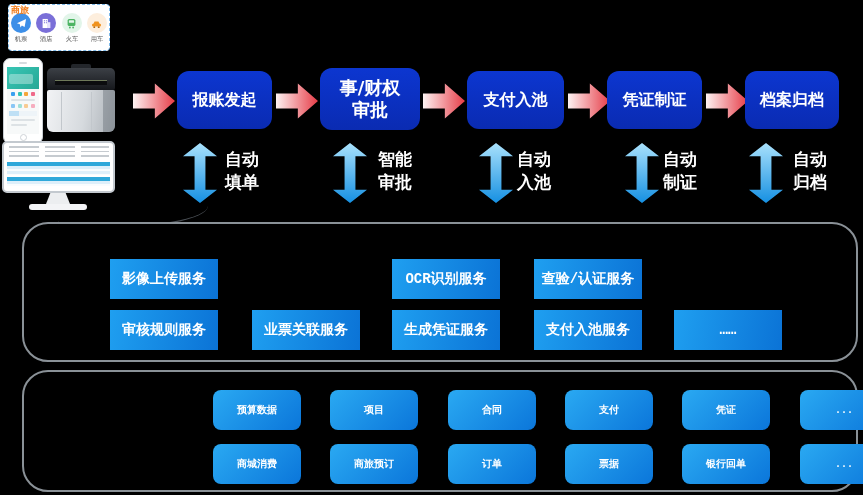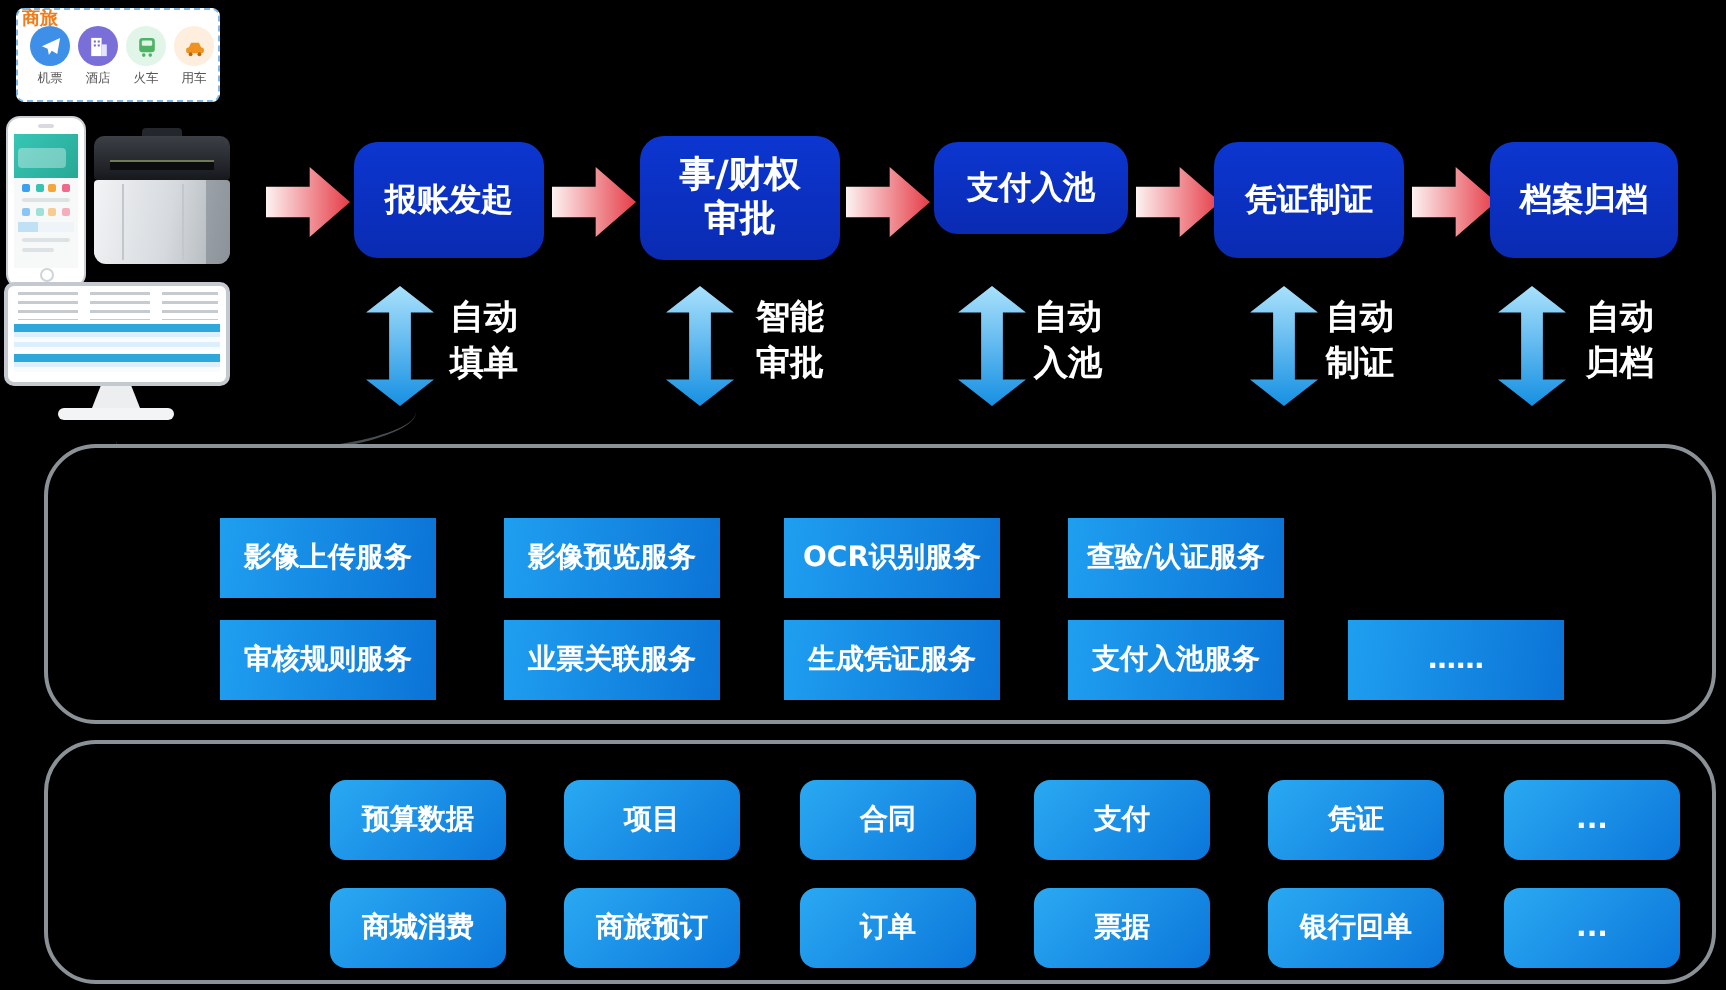--- a/index.html
+++ b/index.html
@@ -4,21 +4,21 @@
 <style>
   html,body{margin:0;padding:0;background:#000;}
   #stage{
     position:relative;width:863px;height:495px;background:#000;overflow:hidden;
     font-family:"DejaVu Sans","Liberation Sans",sans-serif;
   }
   
   .travel-card{
     position:absolute;left:8px;top:4px;width:102px;height:47px;
     background:#fff;border:1px dashed #7db9ea;border-radius:4px;
-    display:flex;align-items:center;justify-content:flex-end;padding-top:2px;box-sizing:border-box;
+    display:flex;align-items:center;justify-content:space-between;padding-top:2px;box-sizing:border-box;
   }
   .travel-tag{position:absolute;left:2px;top:0px;font-size:9px;font-weight:bold;color:#f07c1c;line-height:10px;}
   .travel-item{display:flex;flex-direction:column;align-items:center;width:24px;}
   .travel-ic{width:20px;height:20px;border-radius:50%;display:flex;align-items:center;justify-content:center;}
   .travel-cap{font-size:7px;color:#555;margin-top:1px;transform:scale(.9);white-space:nowrap;}
   
   .phone{position:absolute;left:3px;top:58px;width:40px;height:86px;background:#fff;
     border:1px solid #c9ced3;border-radius:7px;box-sizing:border-box;}
   .phone .spk{position:absolute;left:50%;top:3px;width:8px;height:2px;margin-left:-4px;background:#d7dbdf;border-radius:1px;}
   .phone .scr{position:absolute;left:3px;top:8px;right:3px;bottom:9px;background:#f7f9f9;overflow:hidden;}
@@ -57,29 +57,29 @@
     display:flex;flex-direction:column;align-items:center;justify-content:center;text-align:center;line-height:1.25;}
   .step-box .line:empty{display:none;}
   .h-arrow{position:absolute;width:42px;height:38px;top:82px;
     background:linear-gradient(90deg,#fdf2f2,#e63c47);
     clip-path:polygon(0 30%,52% 30%,52% 4%,100% 50%,52% 96%,52% 70%,0 70%);}
   .v-arrow{position:absolute;width:34px;height:60px;top:143px;
     background:linear-gradient(180deg,#a9e1fc,#1690e2);
     clip-path:polygon(50% 0,100% 22%,66% 22%,66% 78%,100% 78%,50% 100%,0 78%,34% 78%,34% 22%,0 22%);}
   .auto-label{position:absolute;top:148px;color:#fff;font-weight:bold;font-size:17px;line-height:23px;}
   
-  .panel{position:absolute;left:22px;width:836px;border:2px solid #8a9197;border-radius:26px;background:#000;box-sizing:border-box;}
+  .panel{position:absolute;left:22px;width:836px;border:2px solid #8a9197;border-radius:26px;background:#000;box-sizing:border-box;font-family:Liberation Mono, monospace;}
   .panel-services{top:222px;height:140px;}
   .panel-data{top:370px;height:122px;}
   .svc-btn{position:absolute;width:108px;height:40px;color:#fff;font-weight:bold;font-size:14px;
     background:linear-gradient(100deg,#1f9ff0,#0b73d6);
     display:flex;align-items:center;justify-content:center;white-space:nowrap;}
-  .data-btn{position:absolute;width:88px;height:40px;color:#fff;font-weight:bold;font-size:14px;border-radius:8px;
+  .data-btn{position:absolute;width:88px;height:40px;color:#fff;font-weight:bold;font-size:10px;border-radius:8px;
     background:linear-gradient(135deg,#2aa9f2,#0b76da);
-    display:flex;align-items:center;justify-content:center;white-space:nowrap;}
+    display:flex;align-items:center;justify-content:center;white-space:nowrap;margin-left:48px;}
 </style>
 </head>
 <body>
 
 <div id="stage">
 
   <div class="travel-card">
     <span class="travel-tag">商旅</span>
     <div class="travel-item">
       <span class="travel-ic" style="background:#3d8fe8">
@@ -185,21 +185,21 @@
   <div class="h-arrow" style="left:568px"></div>
   <div class="h-arrow" style="left:706px"></div>
 
   <div class="step-box" style="left:177px;top:71px;width:95px;height:58px">
     <span class="line">报账发起</span>
   </div>
   <div class="step-box" style="left:320px;top:68px;width:100px;height:62px;font-size:18px">
     <span class="line">事/财权</span>
       <span class="line">审批</span>
   </div>
-  <div class="step-box" style="left:467px;top:71px;width:97px;height:46px">
+  <div class="step-box" style="left:467px;top:71px;width:97px;height:58px">
     <span class="line">支付入池</span>
   </div>
   <div class="step-box" style="left:607px;top:71px;width:95px;height:58px">
     <span class="line">凭证制证</span>
   </div>
   <div class="step-box" style="left:745px;top:71px;width:94px;height:58px">
     <span class="line">档案归档</span>
   </div>
 
   <div class="v-arrow" style="left:183px"></div>
@@ -223,21 +223,20 @@
       <div>制证</div>
   </div>
   <div class="v-arrow" style="left:749px"></div>
   <div class="auto-label" style="left:793px">
     <div>自动</div>
       <div>归档</div>
   </div>
 
   <div class="panel panel-services">
     <div class="svc-btn" style="left:86px;top:35px">影像上传服务</div>
-    <div class="svc-btn" style="left:228px;top:35px">影像预览服务</div>
     <div class="svc-btn" style="left:368px;top:35px">OCR识别服务</div>
     <div class="svc-btn" style="left:510px;top:35px">查验/认证服务</div>
     <div class="svc-btn" style="left:86px;top:86px">审核规则服务</div>
     <div class="svc-btn" style="left:228px;top:86px">业票关联服务</div>
     <div class="svc-btn" style="left:368px;top:86px">生成凭证服务</div>
     <div class="svc-btn" style="left:510px;top:86px">支付入池服务</div>
     <div class="svc-btn" style="left:650px;top:86px">……</div>
   </div>
 
   <div class="panel panel-data">

